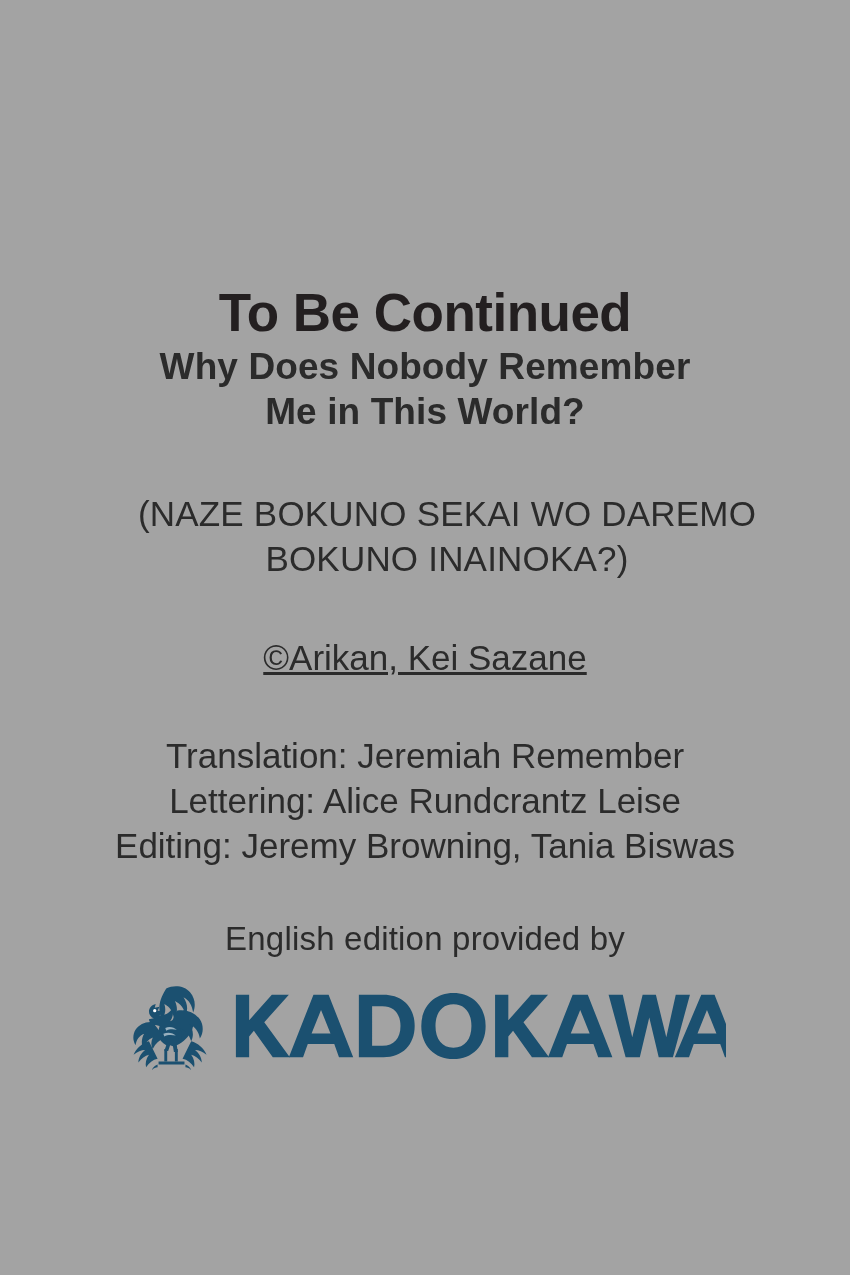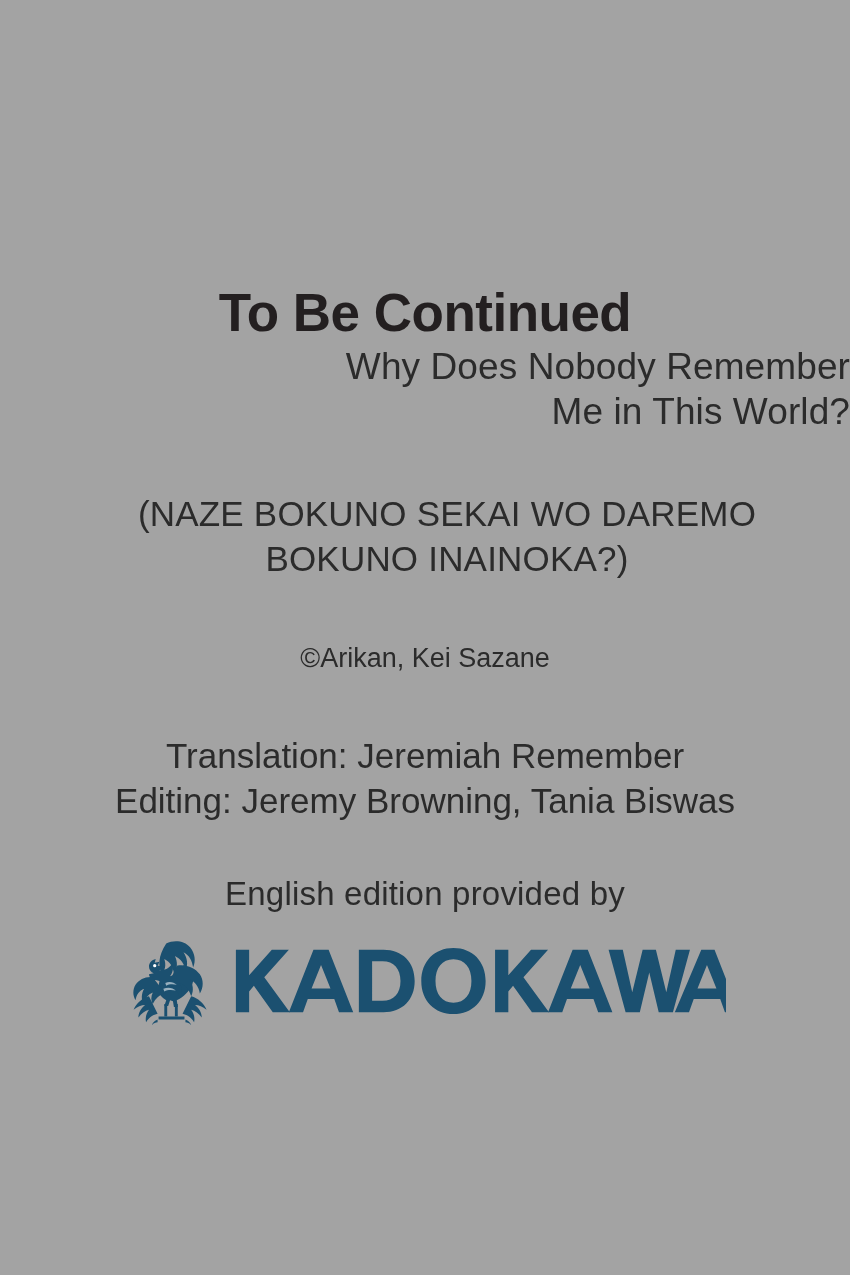--- a/index.html
+++ b/index.html
@@ -52,45 +52,45 @@
     font-weight: 700;
     letter-spacing: -0.5px;
     line-height: 60px;
     color: #231f20;
   }
 
   
   .subtitle {
     margin-top: 1px;
     font-size: 37px;
-    font-weight: 400;
+    font-weight: 700;
     line-height: 45px;
     letter-spacing: 0.1px;
     color: #2b2b2b;
-    text-align: right;
   }
 
   
   .romaji {
     margin-top: 57px;
     font-size: 35px;
     font-weight: 400;
     line-height: 45px;
     letter-spacing: 0.2px;
     color: #2b2b2b;
     padding-left: 44px;
   }
 
   
   .copyright {
     margin-top: 56px;
-    font-size: 27px;
+    font-size: 35px;
     font-weight: 400;
     line-height: 42px;
     color: #2b2b2b;
+    text-decoration: underline;
   }
 
   
   .staff {
     margin-top: 54px;
     font-size: 35px;
     font-weight: 400;
     line-height: 45px;
     color: #2b2b2b;
   }
@@ -145,20 +145,21 @@
       <span class="line">(NAZE BOKUNO SEKAI WO DAREMO</span>
       <span class="line">BOKUNO INAINOKA?)</span>
     </div>
 
     <div class="block copyright">
       <span class="line">©Arikan, Kei Sazane</span>
     </div>
 
     <div class="block staff">
       <span class="line">Translation: Jeremiah Remember</span>
+      <span class="line">Lettering: Alice Rundcrantz Leise</span>
       <span class="line">Editing: Jeremy Browning, Tania Biswas</span>
     </div>
 
     <div class="block provider">
       <span class="line">English edition provided by</span>
     </div>
 
     <div class="block logo-lockup">
 
       <svg class="logo-mark" viewBox="0 0 100 100" aria-hidden="true">

